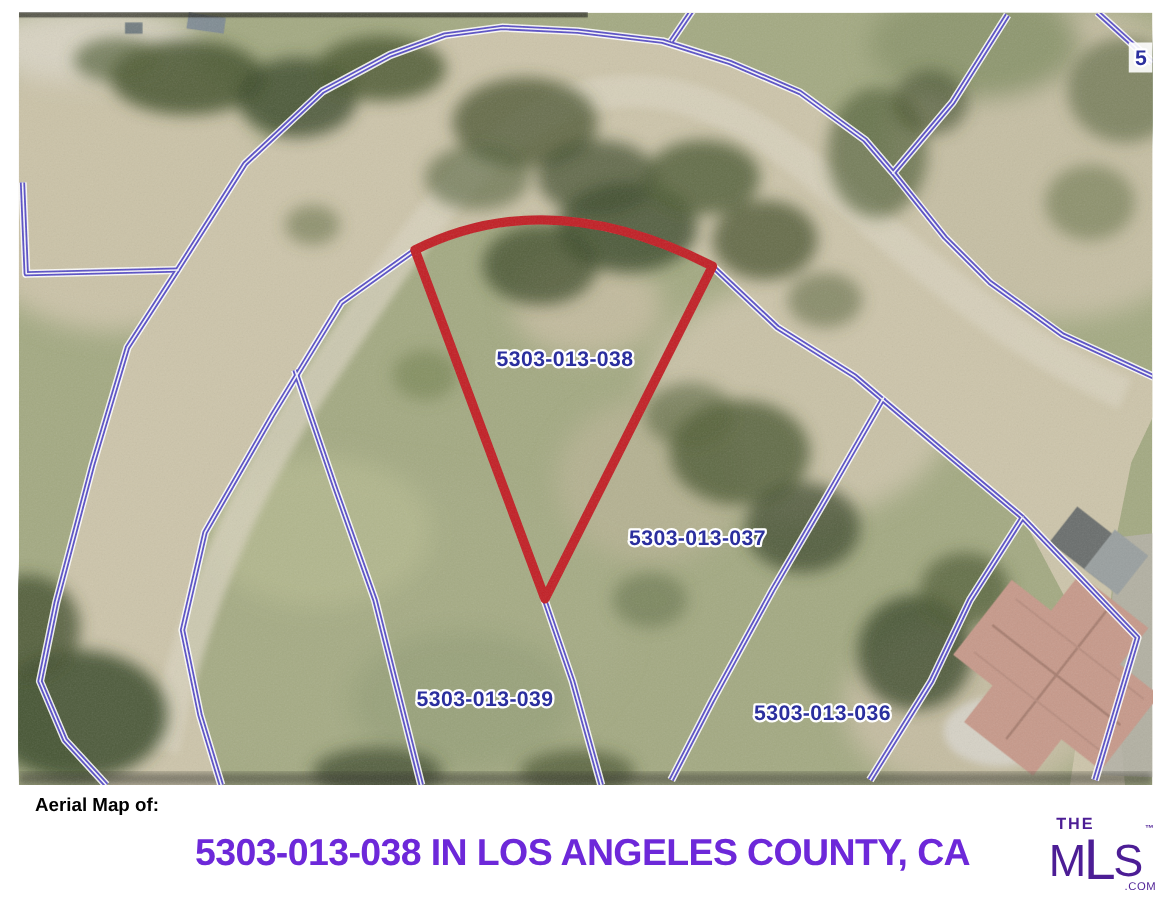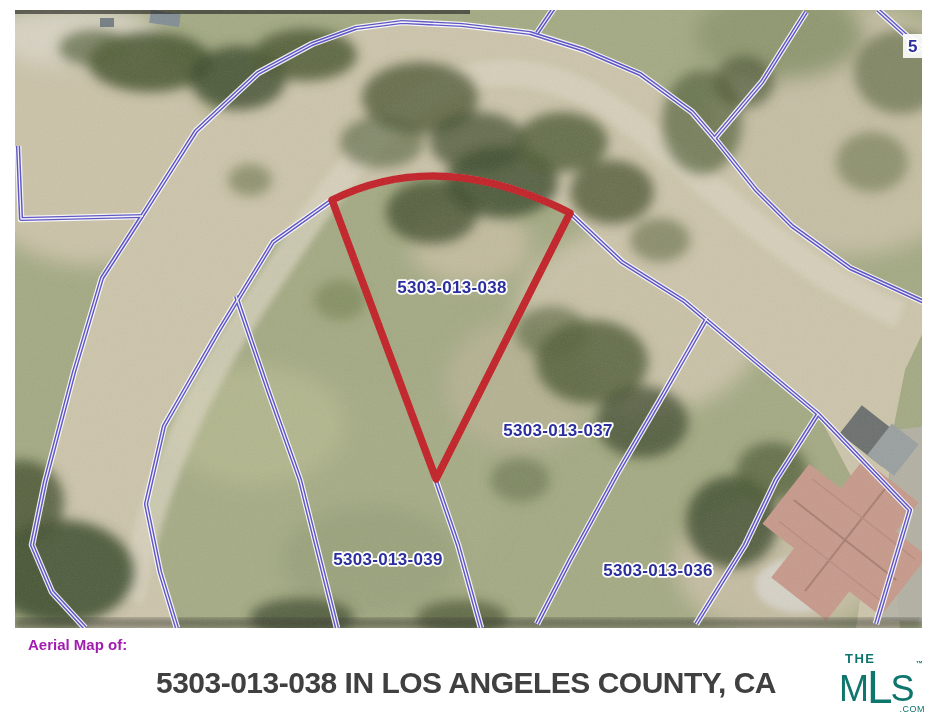--- a/index.html
+++ b/index.html
@@ -2,25 +2,25 @@
 <html><head>
 <meta charset="utf-8">
 <style>
   html,body{margin:0;padding:0;background:#ffffff;}
   .page{position:relative;width:932px;height:720px;background:#ffffff;overflow:hidden;
         font-family:"Liberation Sans", sans-serif;}
   .map-frame{position:absolute;left:15px;top:10px;width:907px;height:618px;overflow:hidden;}
   .map-frame svg{display:block;}
 
   .footer{position:absolute;left:0;top:628px;width:932px;height:92px;background:#ffffff;}
-  .caption{position:absolute;left:28px;top:8px;font-size:15px;font-weight:bold;color:#a21caf;}
+  .caption{position:absolute;left:28px;top:8px;font-size:15px;font-weight:bold;color:#000000;}
   .title{position:absolute;left:0;top:38px;width:100%;text-align:center;
-         font-size:30px;font-weight:bold;color:#404040;letter-spacing:-0.5px;white-space:nowrap;}
-
-  .mls-logo{position:absolute;right:7px;top:24px;width:86px;height:64px;color:#0f766e;}
+         font-size:30px;font-weight:bold;color:#6d28d9;letter-spacing:-0.5px;white-space:nowrap;}
+
+  .mls-logo{position:absolute;right:7px;top:24px;width:86px;height:64px;color:#4c1d95;}
   .logo-the{position:absolute;top:0;left:6px;font-size:13px;font-weight:800;letter-spacing:1.5px;line-height:1;}
   .logo-mls{position:absolute;top:10px;left:0;font-size:36px;font-weight:400;letter-spacing:-2px;line-height:1;white-space:nowrap;}
   .logo-mls .tall{font-size:46px;line-height:1;vertical-align:baseline;position:relative;top:2px;}
   .logo-tm{position:absolute;top:8px;right:2px;font-size:7px;font-weight:bold;}
   .logo-com{position:absolute;bottom:2px;right:0px;font-size:9px;font-weight:400;letter-spacing:0.5px;}
 
   .plabel{font-family:"Liberation Sans", sans-serif;font-size:17px;font-weight:bold;
           fill:#2b2f9e;stroke:#ffffff;stroke-width:3.6px;paint-order:stroke;
           stroke-linejoin:round;letter-spacing:0.3px;}
 </style>

